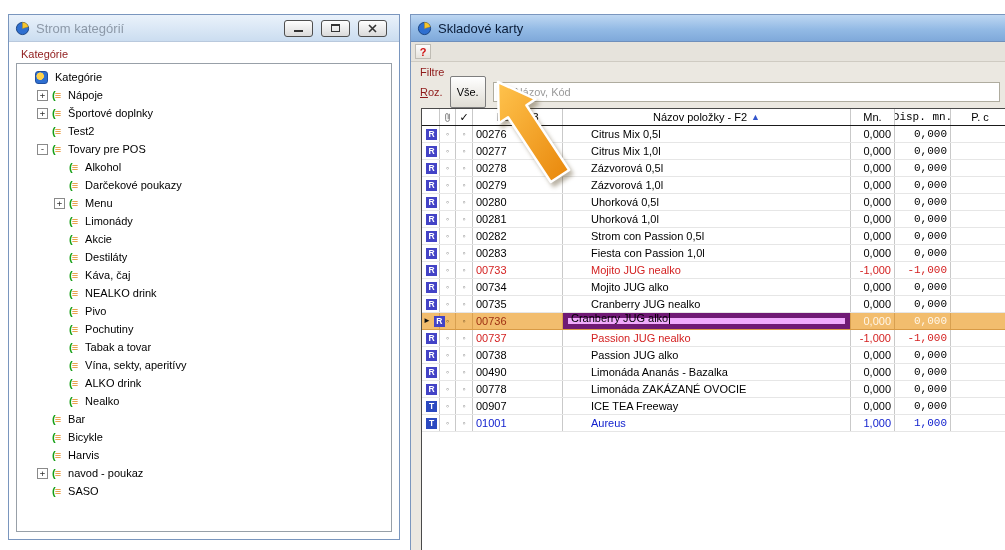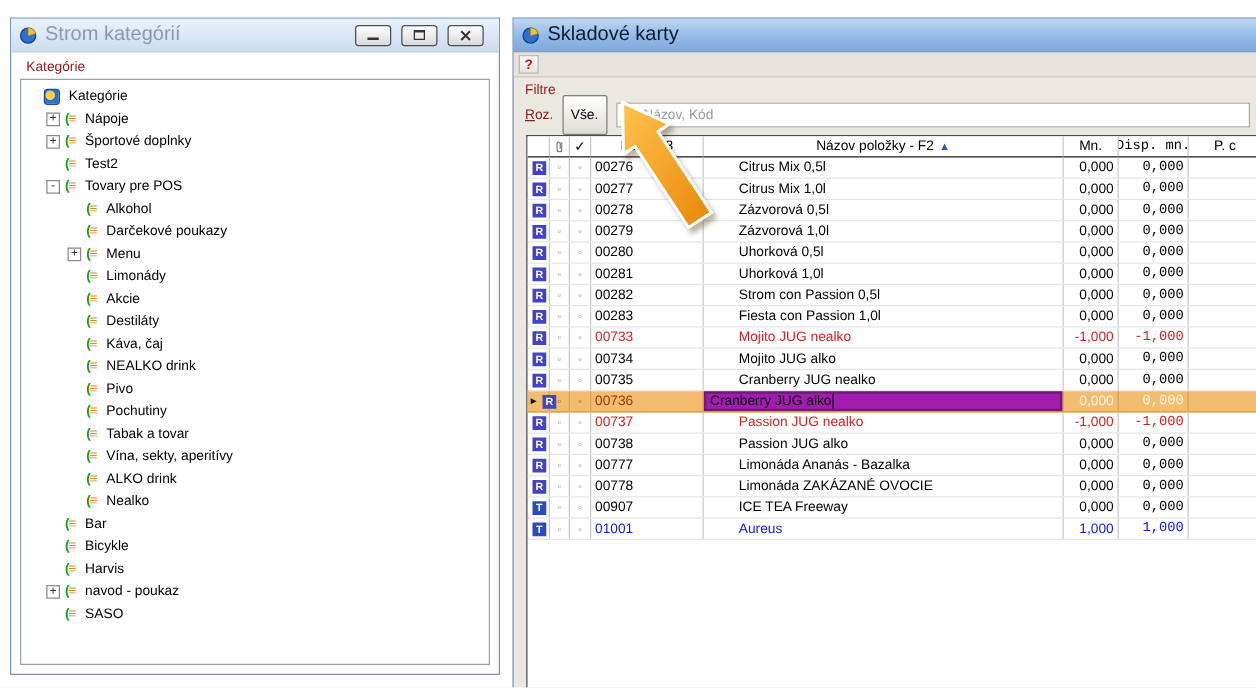--- a/index.html
+++ b/index.html
@@ -10,21 +10,21 @@
   
   .window { position:absolute; border:1px solid #7A96BE; }
   .left-window  { left:8px;  top:14px; width:392px; height:526px; background:#FFFFFF; }
   .right-window { left:410px; top:14px; width:600px; height:545px; background:#EBE8E1; }
 
   .titlebar { height:27px; display:flex; align-items:center; gap:6px; padding:0 6px; }
   .titlebar.active   { background:linear-gradient(180deg,#BED7F2 0%,#93BAE5 55%,#7FA9DA 100%);
                        border-bottom:1px solid #6F8FBB; color:#0A1C38; }
   .titlebar.inactive { background:linear-gradient(180deg,#EAF2FB,#CBDDF0); color:#8D99A8;
                        border-bottom:1px solid #B9C9DD; }
-  .title-text { font-size:16px; white-space:nowrap; }
+  .title-text { font-size:13px; white-space:nowrap; }
   .win-buttons { margin-left:auto; display:flex; gap:8px; padding-right:6px; }
   .win-btn { width:29px; height:17px; border:1px solid #4E4E4E; border-radius:3px;
              background:linear-gradient(#FEFEFE,#DADADA); display:flex; align-items:center; justify-content:center; }
   .glyph-min { width:9px; height:7px; border-bottom:2px solid #333; }
   .glyph-max { width:9px; height:8px; border:1px solid #333; border-top:2px solid #333; }
 
   
   .left-content { padding:5px 7px; }
   .group-label { color:#8F1A1A; margin:1px 0 3px 5px; }
   .tree-box { border:1px solid #98A0A8; background:#fff; height:469px; overflow:hidden; padding:4px 0; }
@@ -88,21 +88,21 @@
 
   .trow.negative .code, .trow.negative .name-text, .trow.negative .mn, .trow.negative .disp { color:#D42222; }
   .trow.positive .code, .trow.positive .name-text, .trow.positive .mn, .trow.positive .disp { color:#1322CE; }
 
   .trow.selected { background:#F2BD6E; border-bottom:1px solid #D89A45; }
   .trow.selected .c { border-right-color:#D8A050; }
   .trow.selected .mn, .trow.selected .disp { color:#FFF6E8; }
   .trow.selected .code { color:#9E2F12; }
   .trow.selected .dot { color:#6B4A1E; }
 
-  .name-edit { display:none; position:absolute; inset:0; background:#a21caf; border:2px solid #701a75;
+  .name-edit { display:none; position:absolute; inset:0; background:#f0abfc; border:5px solid #701a75;
                align-items:flex-end; padding:0 3px; color:#000; }
   .name-edit.show { display:flex; }
   .caret { width:1px; height:12px; background:#000; margin-left:1px; }
 
   
   .anno-arrow { position:absolute; left:490px; top:76px; z-index:10; pointer-events:none;
                 filter:drop-shadow(3px 4px 2px rgba(60,40,0,0.35)); }
 </style>
 </head>
 <body>
@@ -656,21 +656,21 @@
     <div class="c marker">
                 <span class="rowmark"></span>
                 <span class="badge bR">R</span>
               </div>
     <div class="c clip">
                 <span class="dot">◦</span>
               </div>
     <div class="c chk">
                 <span class="dot">◦</span>
               </div>
-    <div class="c code code-cell">00777</div>
+    <div class="c code code-cell">00490</div>
     <div class="c name">
       <span class="name-text">Limonáda Ananás - Bazalka</span>
 
     </div>
     <div class="c mn">0,000</div>
     <div class="c disp">0,000</div>
     <div class="c pc"></div>
   </div>
             <div class="trow normal">
     <div class="c marker">

